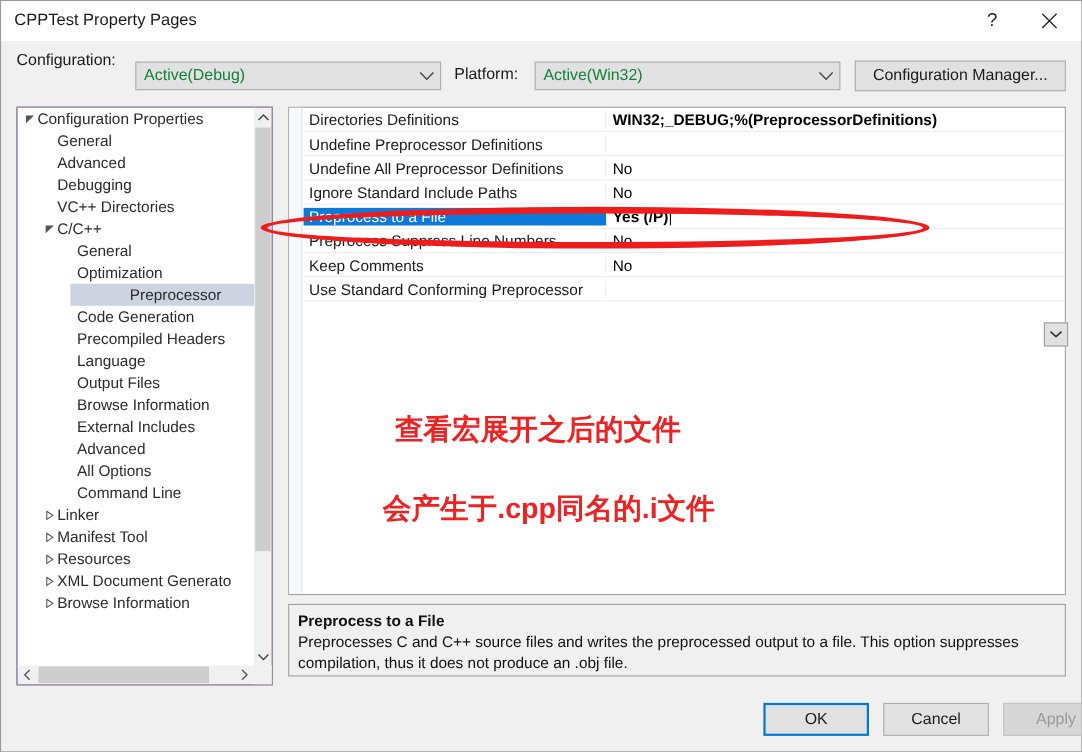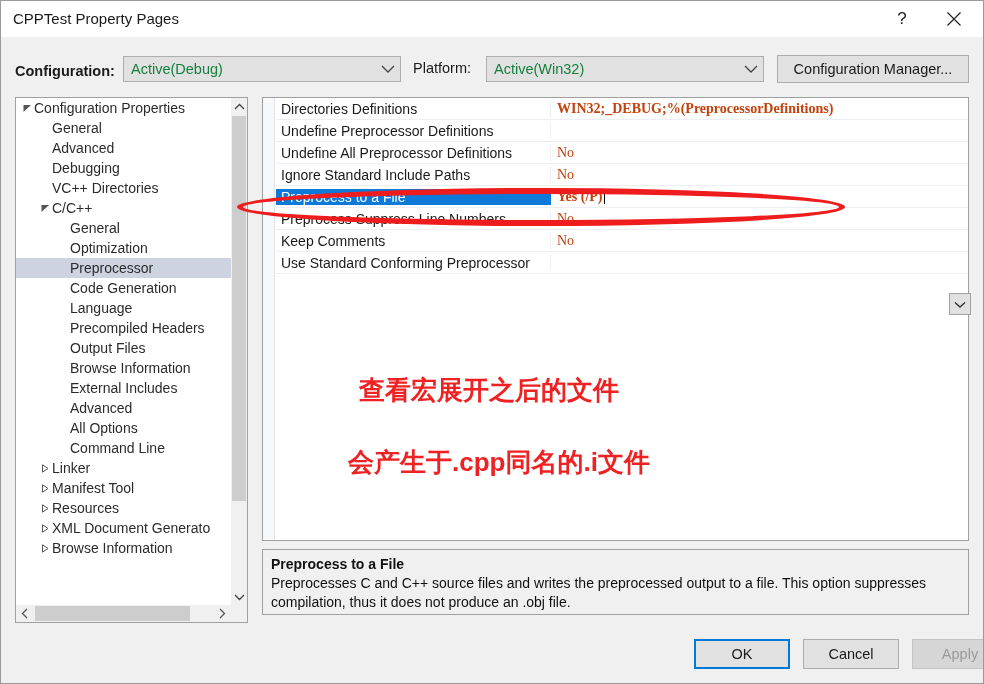--- a/index.html
+++ b/index.html
@@ -37,21 +37,21 @@
   }
   .tb-help { right: 58px; font-size: 17px; }
   .tb-close { right: 6px; }
   .tb-close svg { display: block; }
 
   
   .cfg-label {
     position: absolute; font-size: 14.5px; color: #1a1a1a;
     white-space: nowrap;
   }
-  #cfg-label-configuration { left: 14px; top: 62px; font-weight: bold; }
+  #cfg-label-configuration { left: 14px; top: 46px; }
   #cfg-label-platform { left: 412px; top: 59px; }
 
   .combo {
     position: absolute; height: 26px;
     background: #e1e1e1;
     border: 1px solid #adadad;
     display: flex; align-items: center;
   }
   .combo .combo-text {
     flex: 1; padding-left: 7px; font-size: 14.5px;
@@ -91,21 +91,21 @@
     position: relative; height: 20px;
     display: flex; align-items: center;
     font-size: 14px; color: #2b2b2b;
     white-space: nowrap;
   }
   .tree-item .tw {
     width: 14px; flex: 0 0 14px;
     display: flex; align-items: center; justify-content: center;
     font-size: 9px; color: #444;
   }
-  .tree-item.sel { background: #cdd3e0; }
+  .tree-item.sel { background: #cdd3e0; margin-left: 48px; }
   .lvl0 { padding-left: 4px; }
   .lvl1 { padding-left: 22px; }
   .lvl2 { padding-left: 40px; }
 
   
   .tvsb {
     position: absolute; right: 0; top: 0; width: 16px; height: 508px;
     background: #f0f0f0;
   }
   .tvsb .arrow {
@@ -160,22 +160,22 @@
   }
   .grow .gname {
     width: 275px; flex: 0 0 275px;
     padding-left: 5px;
     font-size: 14px; color: #1a1a1a;
     white-space: nowrap; overflow: hidden;
     border-right: 1px solid #eceef2;
   }
   .grow .gval {
     flex: 1; padding-left: 6px;
-    font-size: 14px; color: #c2410c;
-    white-space: nowrap; overflow: hidden; font-family: Liberation Serif, serif;
+    font-size: 14px; color: #000000;
+    white-space: nowrap; overflow: hidden;
   }
   .grow.bold .gval { font-weight: bold; }
   .grow.selected .gname {
     background: #0d7ad9; color: #ffffff; border-right: none;
   }
   .grow.selected .gval { font-weight: bold; }
   .caret {
     display: inline-block; width: 1px; height: 15px;
     background: #000; vertical-align: -3px; margin-left: 1px;
   }
@@ -319,25 +319,25 @@
         <div class="tree-item lvl2 sel">
           <span class="tw"></span>
           <span>Preprocessor</span>
         </div>
         <div class="tree-item lvl2">
           <span class="tw"></span>
           <span>Code Generation</span>
         </div>
         <div class="tree-item lvl2">
           <span class="tw"></span>
+          <span>Precompiled Headers</span>
+        </div>
+        <div class="tree-item lvl2">
+          <span class="tw"></span>
           <span>Language</span>
-        </div>
-        <div class="tree-item lvl2">
-          <span class="tw"></span>
-          <span>Precompiled Headers</span>
         </div>
         <div class="tree-item lvl2">
           <span class="tw"></span>
           <span>Output Files</span>
         </div>
         <div class="tree-item lvl2">
           <span class="tw"></span>
           <span>Browse Information</span>
         </div>
         <div class="tree-item lvl2">

